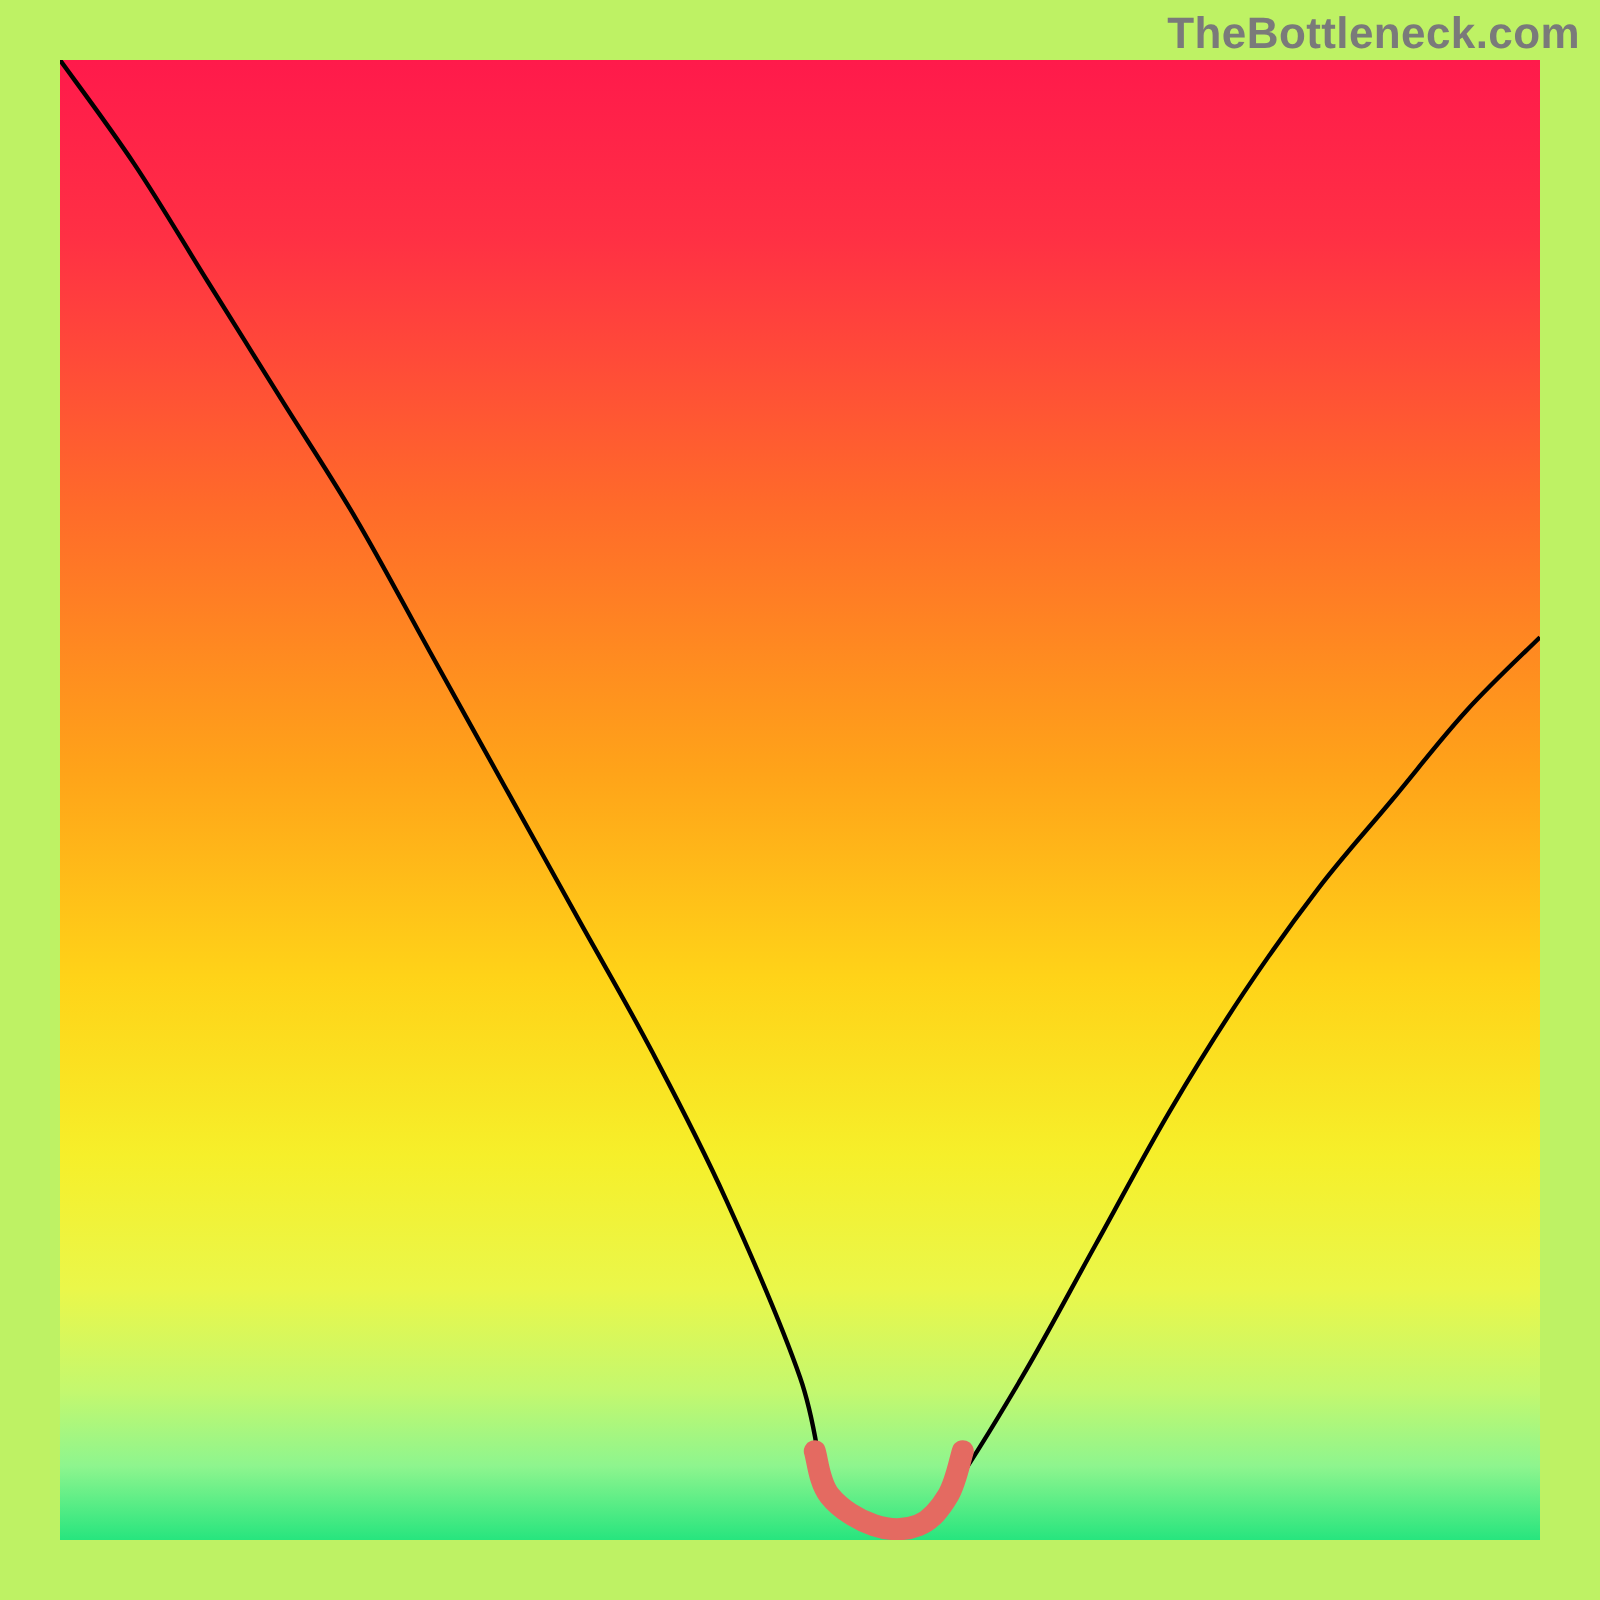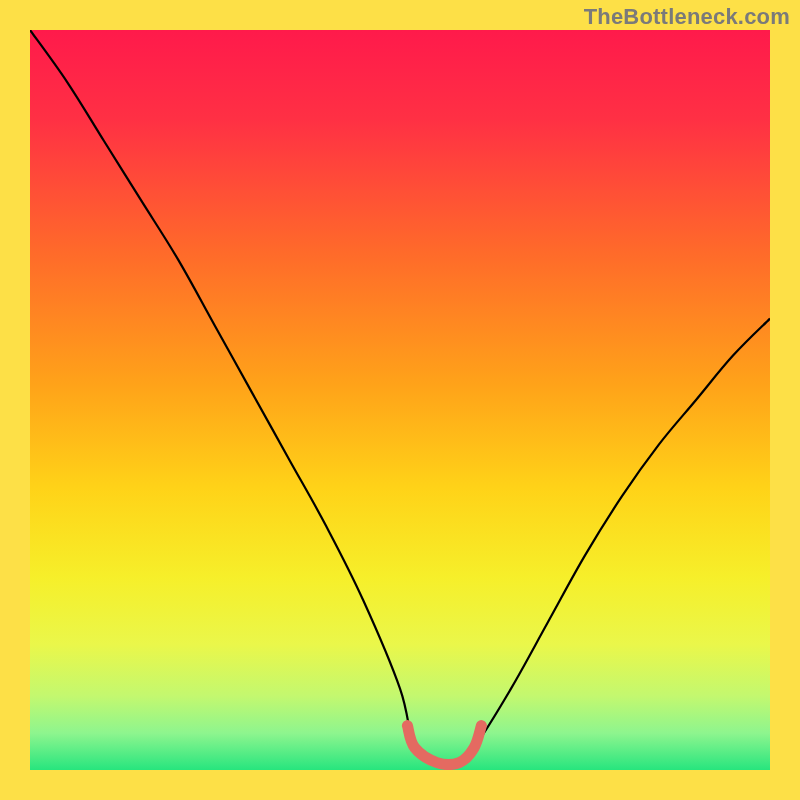--- a/index.html
+++ b/index.html
@@ -9,21 +9,21 @@
     height: 800px;
     background: #000;
     overflow: hidden;
   }
   .frame {
     position: absolute;
     left: 0;
     top: 0;
     width: 800px;
     height: 800px;
-    background: #fde047;
+    background: #bef264;
   }
   .plot {
     position: absolute;
     left: 30px;
     top: 30px;
     width: 740px;
     height: 740px;
     overflow: hidden;
   }
   .watermark {

